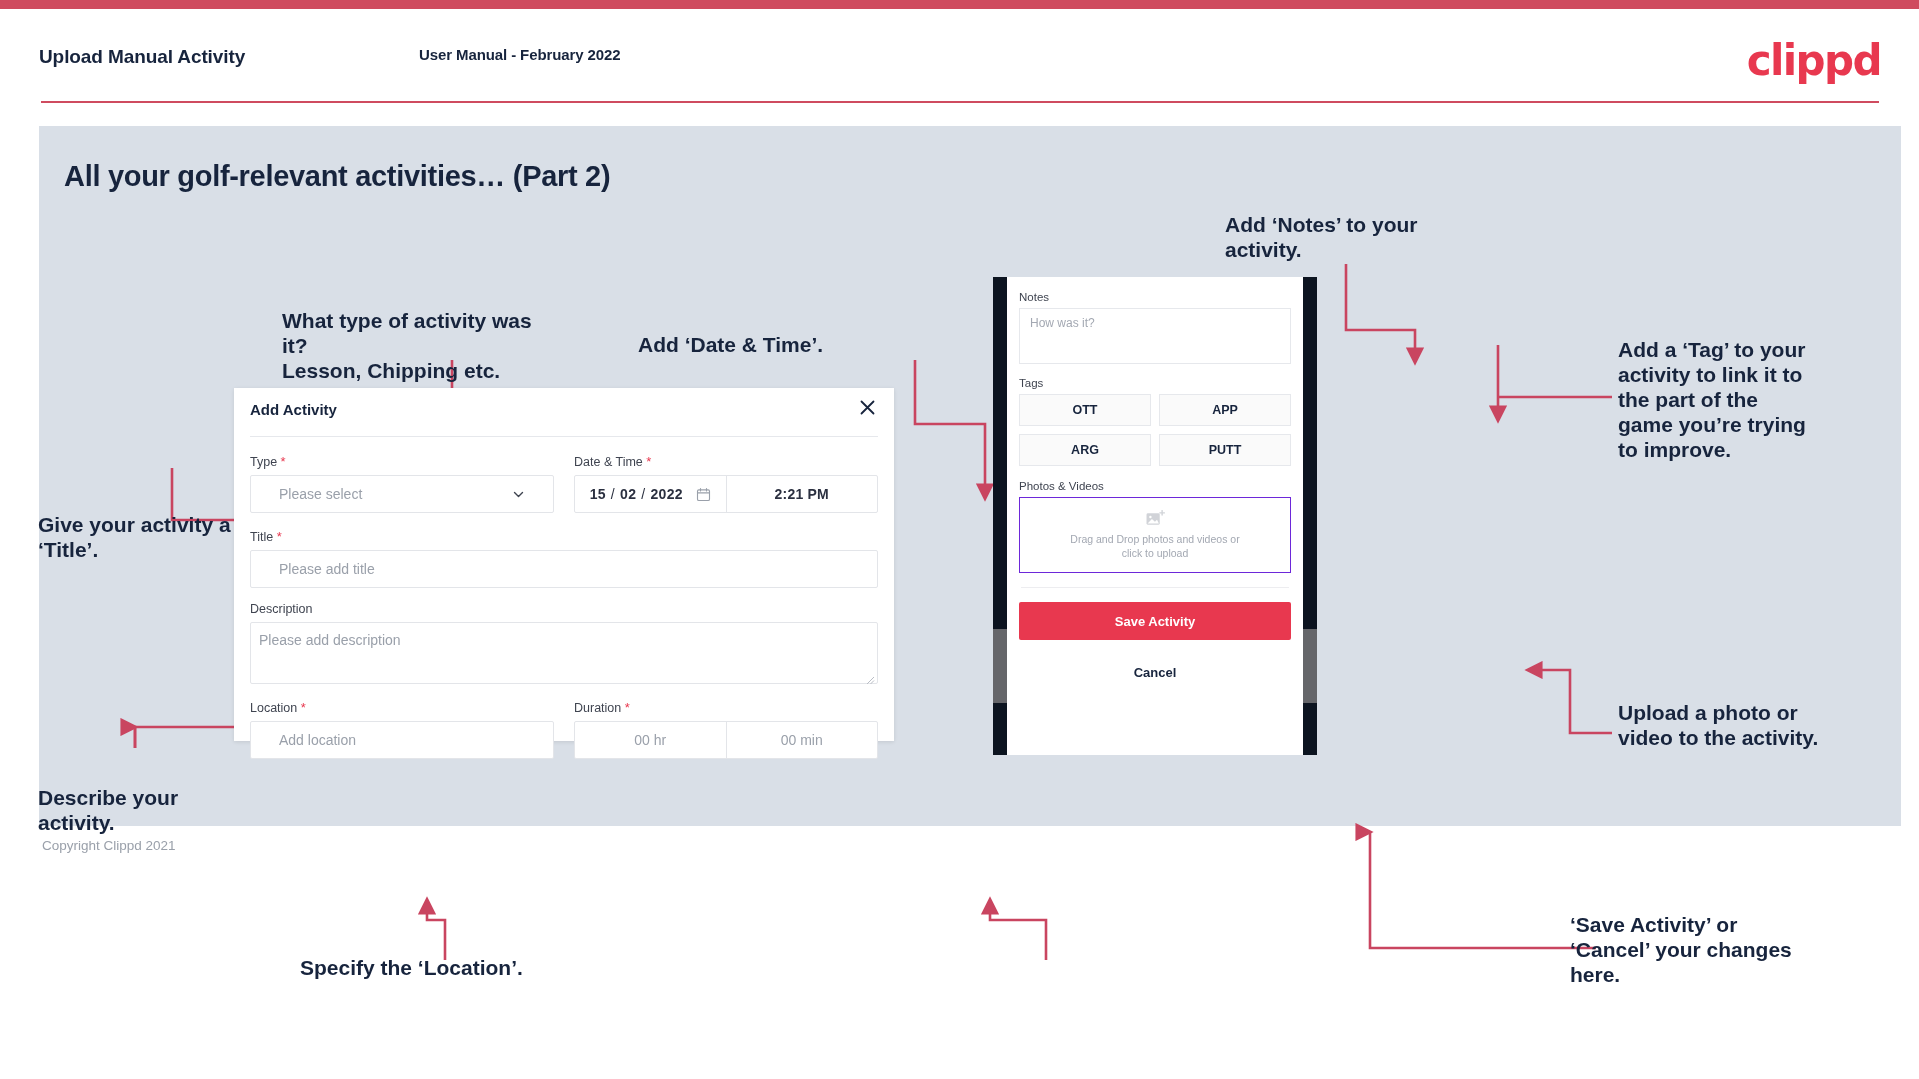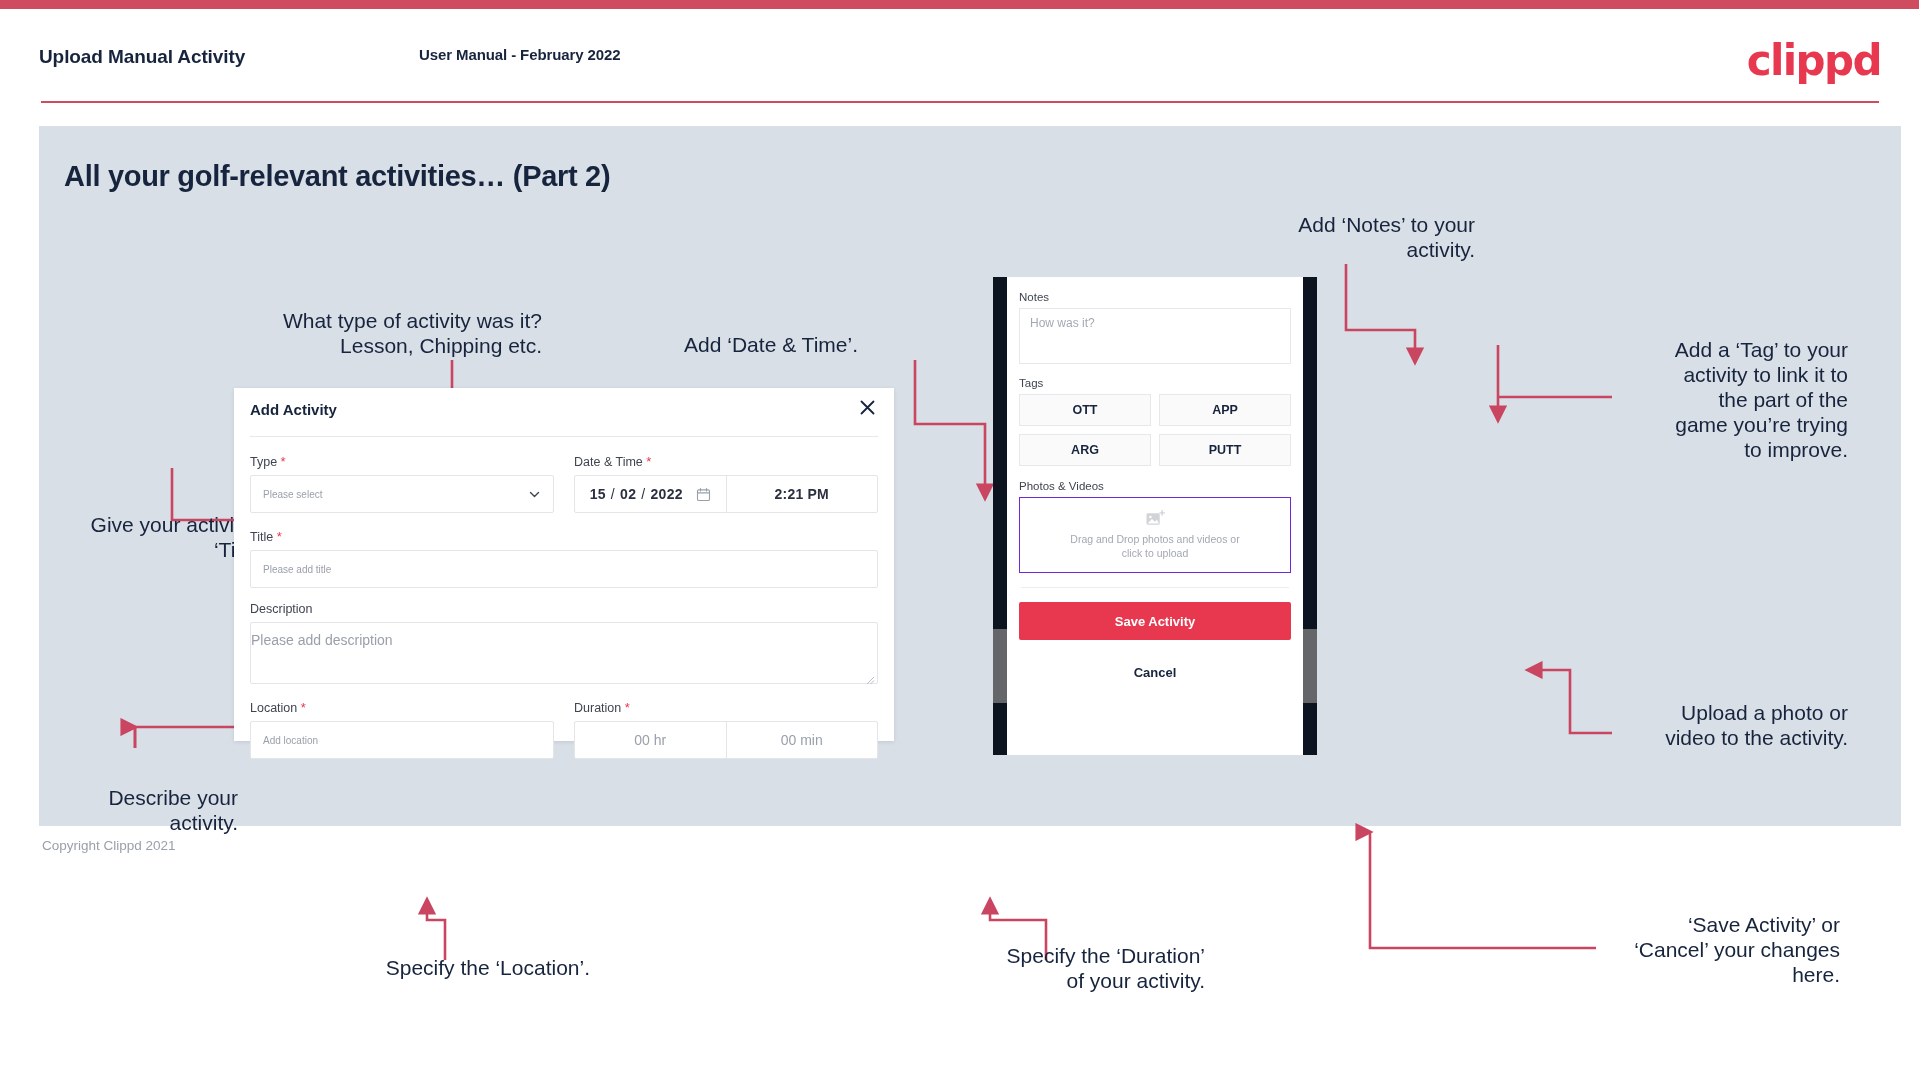--- a/index.html
+++ b/index.html
@@ -65,22 +65,22 @@
     font-size: 28px; font-weight: 400; color: #17243d;
     letter-spacing: -0.2px;
   }
 
   
   .callout {
     position: absolute;
     color: #17243d;
     font-size: 21px;
     line-height: 25px;
-    text-align: right;
-    font-weight: 400;
+    text-align: left;
+    font-weight: 700;
   }
 
   
   .anno {
     position: absolute; left: 0; top: 0;
     width: 1919px; height: 1079px;
     pointer-events: none;
   }
 
   
@@ -113,22 +113,22 @@
   }
   .req { color: #e8384f; font-size: 13px; }
 
   .row { display: flex; gap: 20px; padding: 0 16px; }
   .col-left  { width: 305px; }
   .col-right { width: 305px; }
   .col-full  { width: 628px; }
 
   .inp {
     height: 38px; border: 1px solid #e3e5e9; background: #fff;
-    display: flex; align-items: center; padding: 0 12px;
-    font-size: 10px; color: #9aa0aa; border-radius: 2px;
+    display: flex; align-items: center; padding: 0 28px;
+    font-size: 14px; color: #9aa0aa; border-radius: 2px;
     position: relative;
   }
   .inp.select { justify-content: space-between; }
   .chev {
     width: 13px; height: 13px; color: #3f4450;
     display: inline-block;
   }
   .split {
     display: flex; height: 38px; border: 1px solid #e3e5e9;
     background: #fff; border-radius: 2px; overflow: hidden;
@@ -139,21 +139,21 @@
   }
   .split .sep { flex: 0 0 1px; background: #e3e5e9; }
   .dt-date { color: #2b3040; font-weight: 700; gap: 5px; letter-spacing: .3px; }
   .dt-date .slash { font-weight: 400; color: #2b3040; }
   .cal-ico { width: 15px; height: 15px; margin-left: 8px; }
   .dt-time { color: #2b3040; font-weight: 700; letter-spacing: .2px; }
   .dur-cell { color: #9aa0aa; }
 
   .ta {
     height: 62px; border: 1px solid #e3e5e9; background: #fff;
-    padding: 9px 0; font-size: 14px; color: #9aa0aa;
+    padding: 9px 8px; font-size: 14px; color: #9aa0aa;
     border-radius: 2px; position: relative;
   }
   .ta .grip {
     position: absolute; right: 2px; bottom: 1px;
     width: 10px; height: 10px;
   }
 
   
   .phone-wrap { position: absolute; left: 993px; top: 277px; width: 324px; height: 478px; }
   .bezel-l, .bezel-r {
@@ -278,24 +278,20 @@
 
   <div class="callout" style="left:38px; top:785px; width:200px;">
     <span style="white-space:pre-line">Describe your
 activity.</span>
   </div>
 
   <div class="callout" style="left:300px; top:955px; width:290px;">
     <span style="white-space:pre-line">Specify the ‘Location’.</span>
   </div>
 
-  <div class="callout" style="left:955px; top:943px; width:250px;">
-    <span style="white-space:pre-line">Specify the ‘Duration’
-of your activity.</span>
-  </div>
 
   <div class="callout" style="left:1225px; top:212px; width:250px;">
     <span style="white-space:pre-line">Add ‘Notes’ to your
 activity.</span>
   </div>
 
   <div class="callout" style="left:1618px; top:337px; width:230px;">
     <span style="white-space:pre-line">Add a ‘Tag’ to your
 activity to link it to
 the part of the

